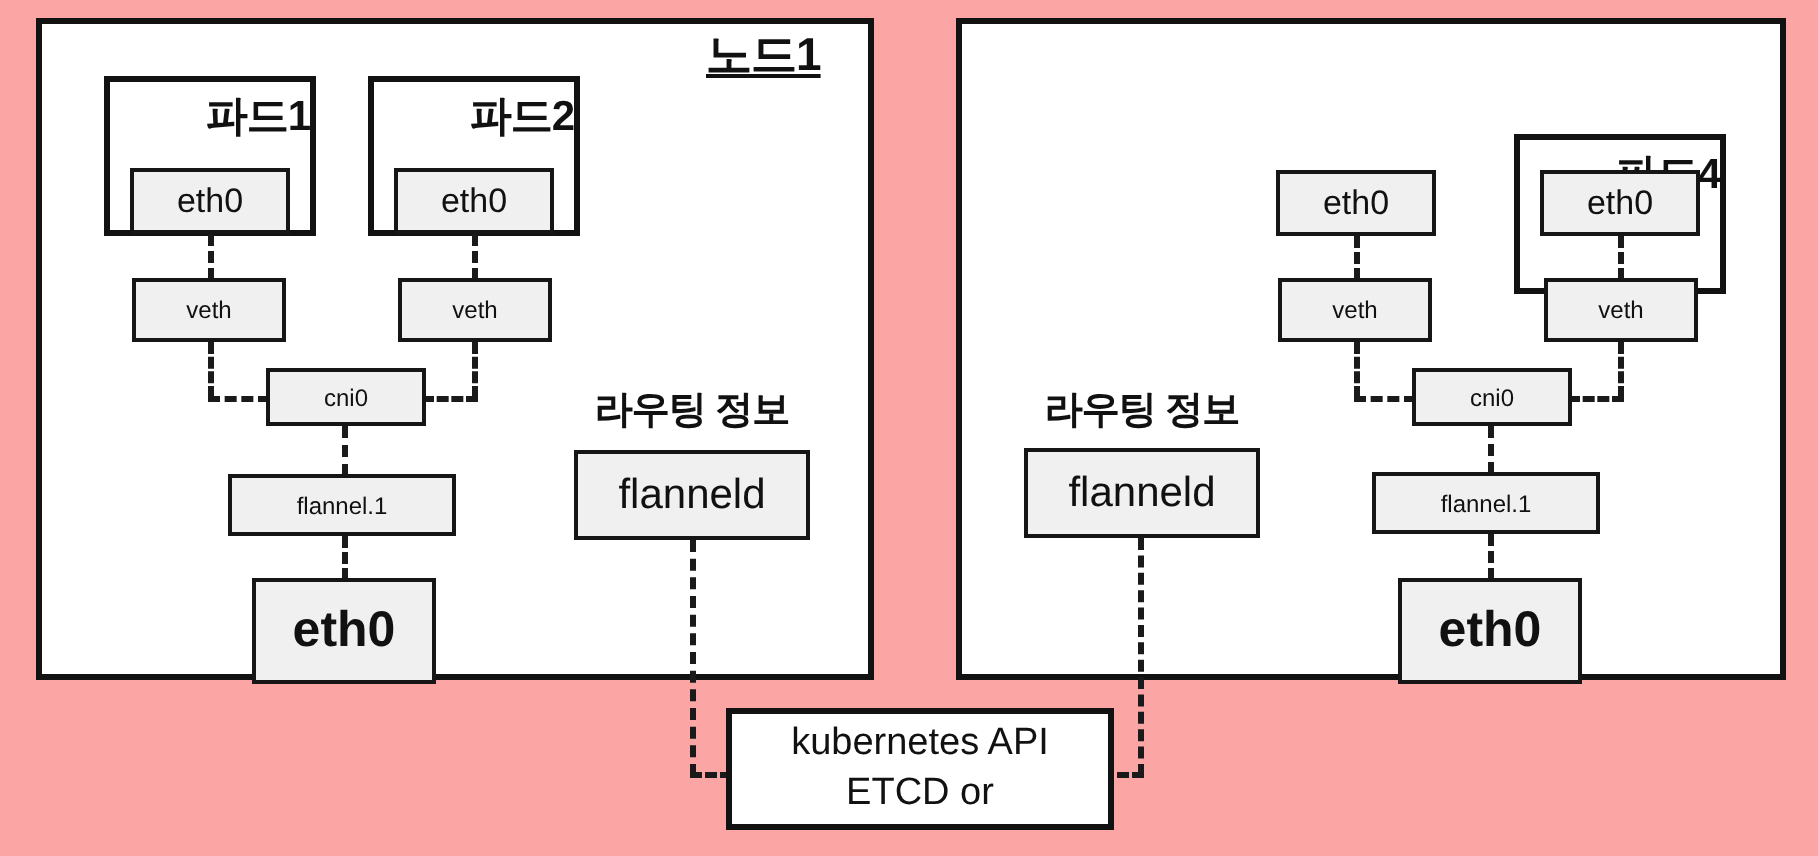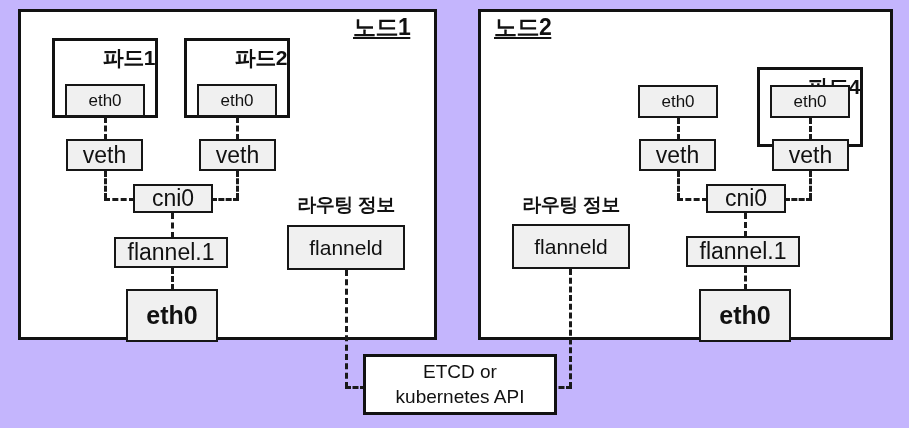--- a/index.html
+++ b/index.html
@@ -5,21 +5,21 @@
 <style>
   html, body {
     margin: 0;
     padding: 0;
     background: #ffffff;
   }
   #canvas {
     position: relative;
     width: 909px;
     height: 428px;
-    background: #c4b5fd;
+    background: #fca5a5;
     font-family: "Liberation Sans", "DejaVu Sans", sans-serif;
     overflow: hidden;
   }
 
   
   .node-frame {
     position: absolute;
     border: 3px solid #121212;
     background: #ffffff;
     box-sizing: border-box;
@@ -57,21 +57,21 @@
     border: 2.5px solid #161616;
     background: #f0f0f0;
     box-sizing: border-box;
     display: flex;
     align-items: center;
     justify-content: center;
     color: #111111;
     white-space: nowrap;
   }
   .gbox.small  { font-size: 17px; }
-  .gbox.medium { font-size: 23px; }
+  .gbox.medium { font-size: 12px; }
   .gbox.big    { font-size: 25px; font-weight: bold; }
   .plain-box {
     position: absolute;
     border: 3px solid #121212;
     background: #ffffff;
     box-sizing: border-box;
     display: flex;
     flex-direction: column;
     align-items: center;
     justify-content: center;
@@ -145,21 +145,20 @@
   <div class="gbox big" style="left:126px; top:289px; width:92px; height:53px;">eth0</div>
 
   <div class="routing-label" style="left:287px; top:192px; width:118px;">라우팅 정보</div>
   <div class="gbox" style="left:287px; top:225px; width:118px; height:45px; font-size:21px;">flanneld</div>
 
   <div class="vline dashed" style="left:345px; top:270px; height:118px;"></div>
   <div class="hline dashed" style="left:345px; top:386px; width:21px;"></div>
 
   <div class="node-frame" style="left:478px; top:9px; width:415px; height:331px;"></div>
 
-  <div class="node-title" style="left:494px; top:12px;">노드2</div>
 
   <div class="gbox small" style="left:638px; top:85px; width:80px; height:33px;">eth0</div>
 
   <div class="pod-box" style="left:757px; top:39px; width:106px; height:80px;margin-top:28px;">
     <div class="pod-label">파드4</div>
   </div>
   <div class="gbox small" style="left:770px; top:85px; width:80px; height:33px;">eth0</div>
 
   <div class="vline dashed" style="left:677px; top:118px; height:22px;"></div>
   <div class="vline dashed" style="left:809px; top:118px; height:22px;"></div>
@@ -182,17 +181,17 @@
 
   <div class="gbox big" style="left:699px; top:289px; width:92px; height:53px;">eth0</div>
 
   <div class="routing-label" style="left:512px; top:192px; width:118px;">라우팅 정보</div>
   <div class="gbox" style="left:512px; top:224px; width:118px; height:45px; font-size:21px;">flanneld</div>
 
   <div class="vline dashed" style="left:569px; top:269px; height:119px;"></div>
   <div class="hline dashed" style="left:551px; top:386px; width:21px;"></div>
 
   <div class="plain-box" style="left:363px; top:354px; width:194px; height:61px;">
+    <span>kubernetes API</span>
     <span>ETCD or</span>
-    <span>kubernetes API</span>
   </div>
 
 </div>
 
 </body></html>

